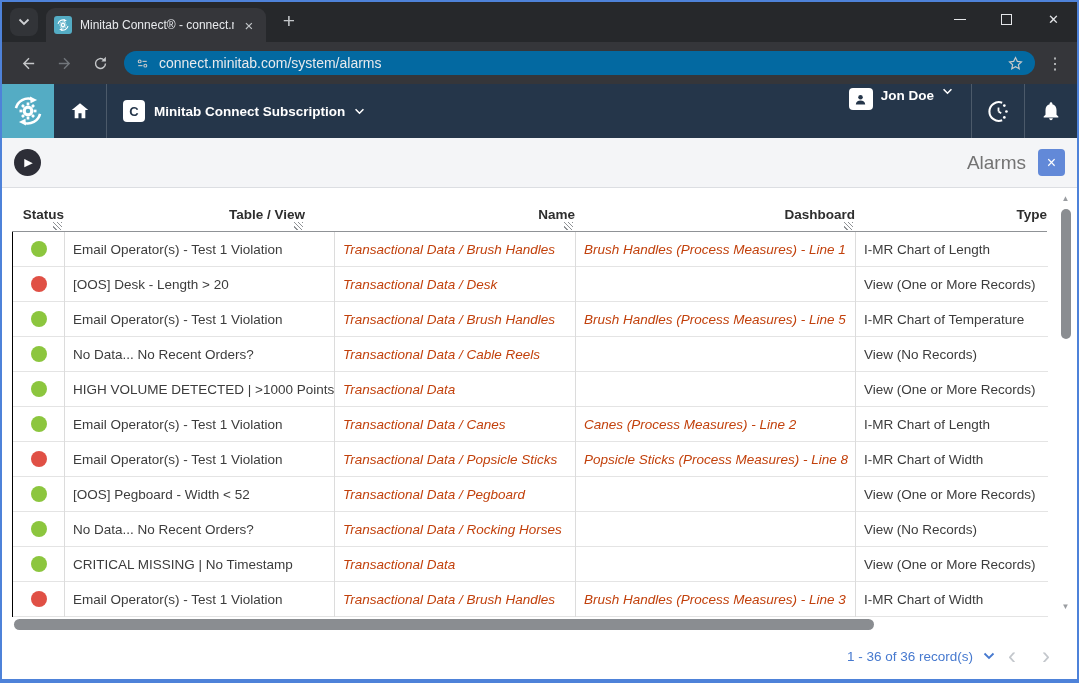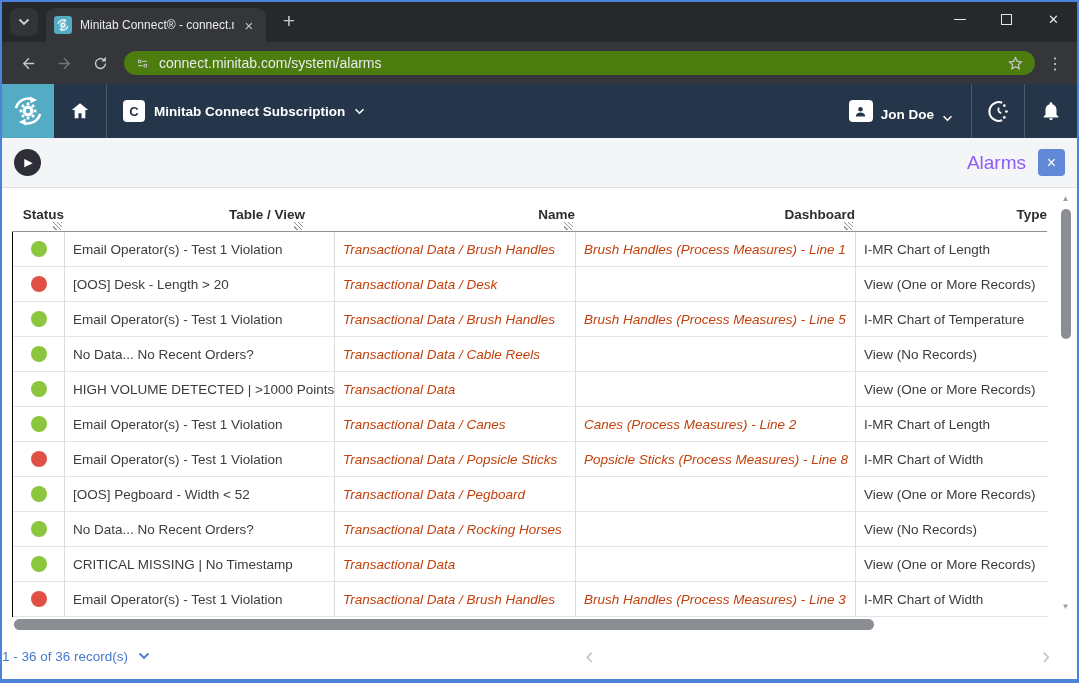--- a/index.html
+++ b/index.html
@@ -15,42 +15,42 @@
   .tab-close { color:#c3c6c9; font-size:15px; margin-left:6px; width:18px; height:18px; display:flex; align-items:center; justify-content:center; border-radius:50%; cursor:pointer; flex:none;}
   .newtab { color:#c3c6c9; font-size:21px; font-weight:300; margin:0 0 8px 10px; width:26px; height:26px; display:flex; align-items:center; justify-content:center; cursor:pointer; }
   .wincontrols { position:absolute; right:0; top:0; height:34px; display:flex; color:#e4e6e9; }
   .winbtn { width:47px; height:34px; display:flex; align-items:center; justify-content:center; font-size:13px; cursor:pointer; }
   .maxbox { width:11px; height:11px; border:1.4px solid #e4e6e9; }
   .minline { width:12px; height:0; border-top:1.6px solid #e4e6e9; }
 
   .toolbar { height:42px; background:#35363a; display:flex; align-items:center; padding:0 8px; flex:none; }
   .navicon { width:32px; height:32px; display:flex; align-items:center; justify-content:center; border-radius:50%; margin:0 2px; color:#c6c8ca; }
   .navicon.disabled { color:#72767b; }
-  .urlbar { flex:1; height:24px; background:#4d7c0f; border-radius:15px; margin:0 6px; display:flex; align-items:center; padding:0 10px; color:#c6c8ca; }
+  .urlbar { flex:1; height:24px; background:#0369a1; border-radius:15px; margin:0 6px; display:flex; align-items:center; padding:0 10px; color:#c6c8ca; }
   .url-text { color:#e8eaed; font-size:14px; margin-left:8px; flex:1; }
   .kebab { color:#c6c8ca; font-size:16px; width:28px; text-align:center; cursor:pointer; letter-spacing:0; }
 
   
   .appnav { height:54px; background:#25364a; display:flex; align-items:center; flex:none; color:#fff; }
   .logo { width:52px; height:54px; background:#54acc4; display:flex; align-items:center; justify-content:center; flex:none; cursor:pointer; }
   .home { width:52px; height:54px; display:flex; align-items:center; justify-content:center; cursor:pointer; }
   .vdiv { width:1px; height:54px; background:rgba(255,255,255,0.18); }
   .subsel { display:flex; align-items:center; gap:9px; padding:0 16px; height:54px; cursor:pointer; }
   .cbadge { width:22px; height:22px; border-radius:4px; background:#fff; color:#25364a; font-weight:700; font-size:13px; display:flex; align-items:center; justify-content:center; }
   .subsel-label { font-size:13.5px; font-weight:600; }
   .nav-right { margin-left:auto; display:flex; align-items:center; height:54px; }
-  .userbox { display:flex; align-items:flex-end; gap:8px; padding:16px 18px; height:54px; cursor:pointer; }
+  .userbox { display:flex; align-items:flex-start; gap:8px; padding:4px 18px; height:54px; cursor:pointer; }
   .avatar { width:24px; height:22px; background:#fff; border-radius:4px; display:flex; align-items:center; justify-content:center; }
   .user-name { font-size:13.5px; font-weight:600; }
   .iconbtn { width:52px; height:54px; display:flex; align-items:center; justify-content:center; cursor:pointer; }
 
   
   .subheader { height:50px; background:#f4f5f7; border-bottom:1px solid #dcdee2; display:flex; align-items:center; padding:0 12px; flex:none; }
   .playbtn { width:27px; height:27px; border-radius:50%; background:#2d2e37; color:#fff; display:flex; align-items:center; justify-content:center; font-size:11px; cursor:pointer; padding-left:2px; }
-  .panel-title { margin-left:auto; font-size:19px; color:#8b5cf6; }
+  .panel-title { margin-left:auto; font-size:19px; color:#737373; }
   .panel-close { width:27px; height:27px; margin-left:12px; border-radius:4px; background:#6289d8; color:#fff; font-size:16px; display:flex; align-items:center; justify-content:center; cursor:pointer; }
 
   
   .content { flex:1; position:relative; background:#fff; padding:0 0 0 10px; overflow:hidden; }
   .thead { display:flex; height:44px; align-items:flex-end; border-bottom:1px solid #8f9296; width:1035px; }
   .th { font-size:13.5px; font-weight:700; color:#2e2e2e; padding:0 0 9px 8px; position:relative;text-align:right; }
   .th .grip { position:absolute; right:2px; bottom:1px; width:9px; height:8px;
       background:repeating-linear-gradient(45deg, transparent 0 2px, #8f9296 2px 3px); cursor:col-resize; }
   .col-status { width:52px; flex:none; }
   .col-name { width:270px; flex:none; }
@@ -67,21 +67,21 @@
 
   
   .vscroll { position:absolute; top:7px; right:5px; bottom:22px; width:13px; display:flex; flex-direction:column; align-items:center; }
   .varrow { color:#9a9da1; font-size:8px; line-height:8px; flex:none; cursor:pointer; }
   .vtrack { flex:1; width:13px; position:relative; }
   .vthumb { position:absolute; top:6px; left:1.5px; width:10px; height:130px; background:#8a8d91; border-radius:6px; cursor:grab; }
   .hscroll { position:absolute; left:10px; right:30px; bottom:2px; height:13px; }
   .hthumb { position:absolute; left:2px; top:1px; height:11px; width:860px; background:#8a8d91; border-radius:6px; cursor:grab; }
 
   
-  .footer { height:46px; background:#fff; display:flex; align-items:center; justify-content:space-between; padding-right:14px; flex:none; }
+  .footer { height:46px; background:#fff; display:flex; align-items:center; justify-content:flex-end; padding-right:14px; flex:none; }
   .records { color:#4679cf; font-size:13.5px; display:flex; align-items:center; gap:10px; cursor:pointer; }
   .pagechev { color:#c3c7cc; font-size:24px; line-height:20px; width:34px; text-align:center; cursor:default; font-weight:400; }
 </style>
 </head>
 <body>
 
 <div class="window">
 
   <div class="tabstrip">
     <div class="tab-search">

